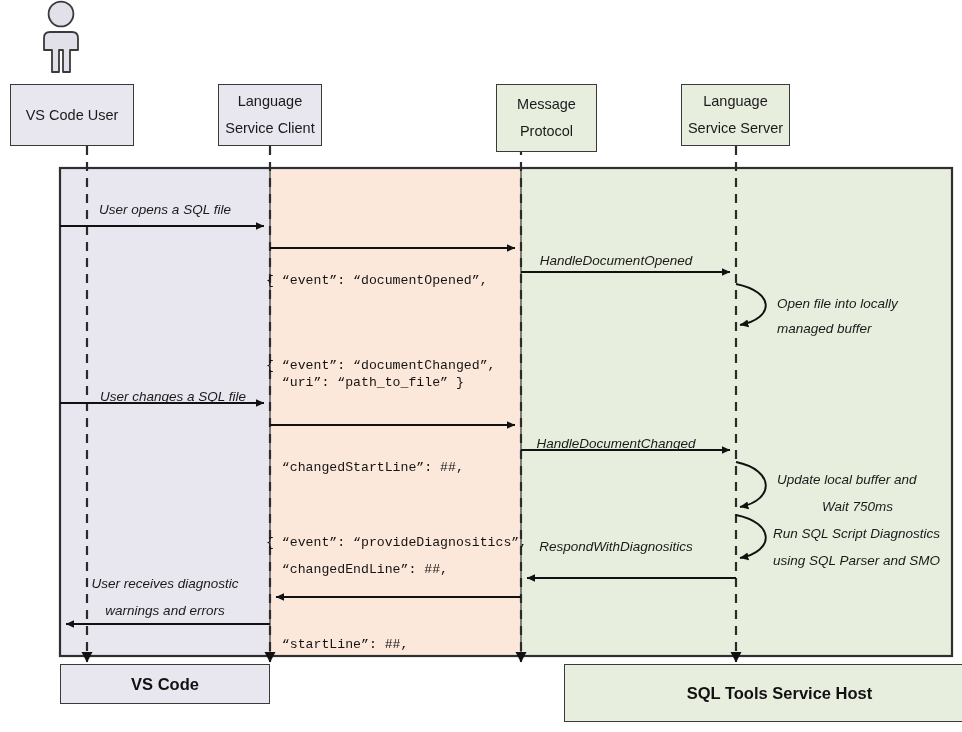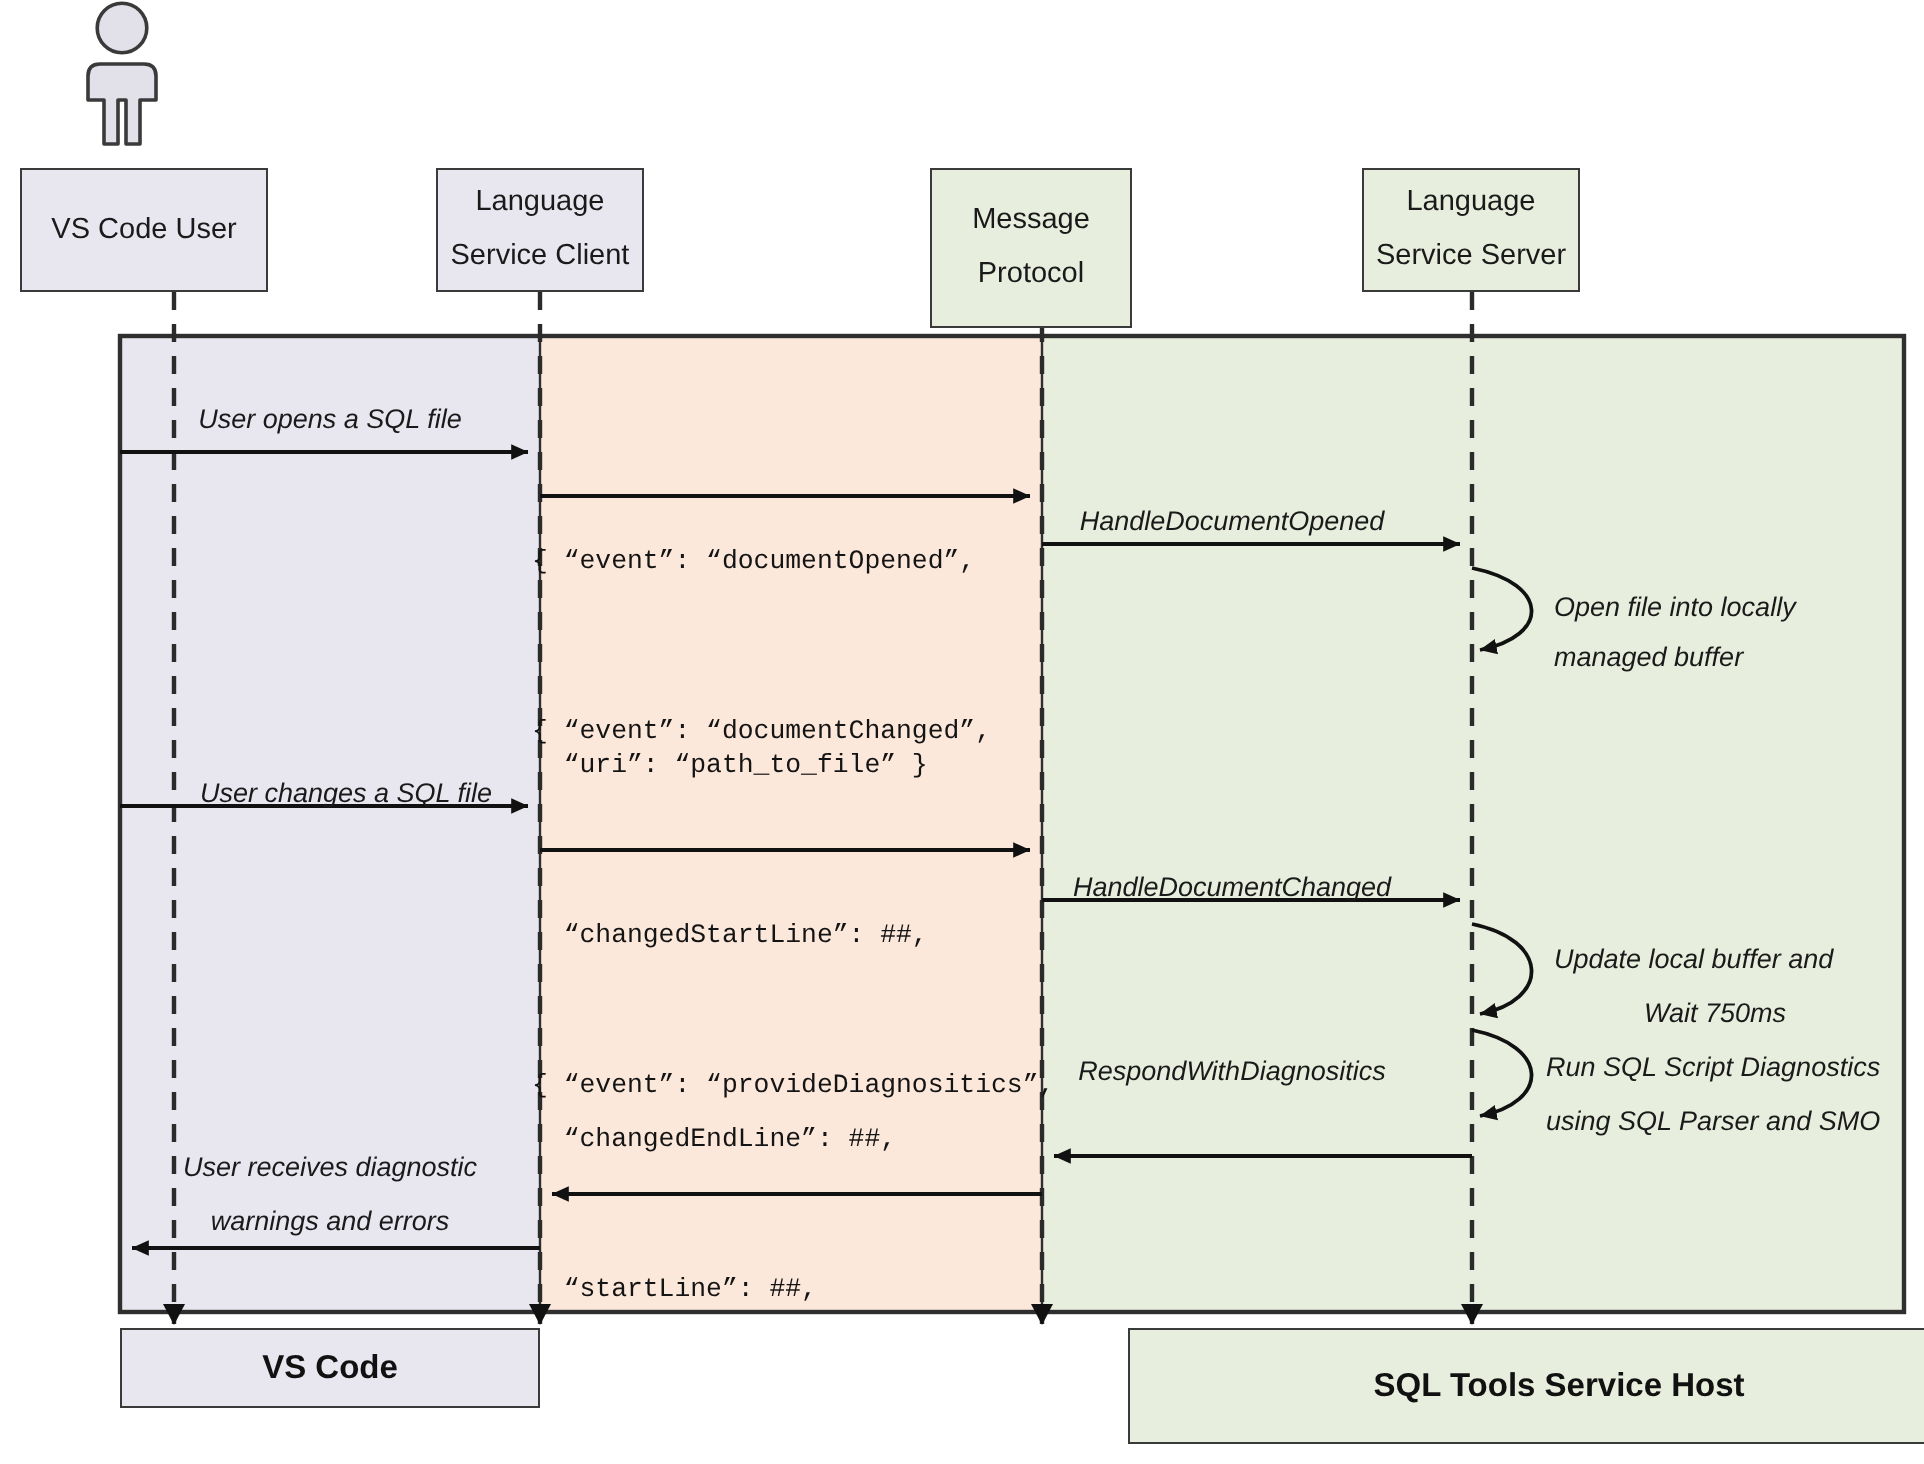--- a/index.html
+++ b/index.html
@@ -148,42 +148,42 @@
 
   <div class="lifeline-box lilac" style="left:10px; top:84px; width:124px; height:62px;">
     <span>VS Code User</span>
   </div>
 
   <div class="lifeline-box lilac" style="left:218px; top:84px; width:104px; height:62px;">
     <span>Language</span>
     <span>Service Client</span>
   </div>
 
-  <div class="lifeline-box green" style="left:465px; top:84px; width:101px; height:80px;">
+  <div class="lifeline-box green" style="left:496px; top:84px; width:101px; height:68px;">
     <span>Message</span>
     <span>Protocol</span>
   </div>
 
   <div class="lifeline-box green" style="left:681px; top:84px; width:109px; height:62px;">
     <span>Language</span>
     <span>Service Server</span>
   </div>
 
   <div class="lbl ctr" style="left:165px; top:203px;">User opens a SQL file</div>
 
   <div class="lbl ctr" style="left:173px; top:390px;">User changes a SQL file</div>
 
   <div class="lbl ctr" style="left:165px; top:577px;">User receives diagnostic</div>
   <div class="lbl ctr" style="left:165px; top:604px;">warnings and errors</div>
 
   <div class="lbl ctr" style="left:616px; top:254px;">HandleDocumentOpened</div>
 
   <div class="lbl ctr" style="left:616px; top:437px;">HandleDocumentChanged</div>
 
-  <div class="lbl ctr" style="left:616px; top:529px;">RespondWithDiagnositics</div>
+  <div class="lbl ctr" style="left:616px; top:540px;">RespondWithDiagnositics</div>
 
   <div class="lbl" style="left:777px; top:297px;">Open file into locally</div>
   <div class="lbl" style="left:777px; top:322px;">managed buffer</div>
 
   <div class="lbl" style="left:777px; top:473px;">Update local buffer and</div>
   <div class="lbl" style="left:822px; top:500px;">Wait 750ms</div>
 
   <div class="lbl" style="left:773px; top:527px;">Run SQL Script Diagnostics</div>
   <div class="lbl" style="left:773px; top:554px;">using SQL Parser and SMO</div>
 

